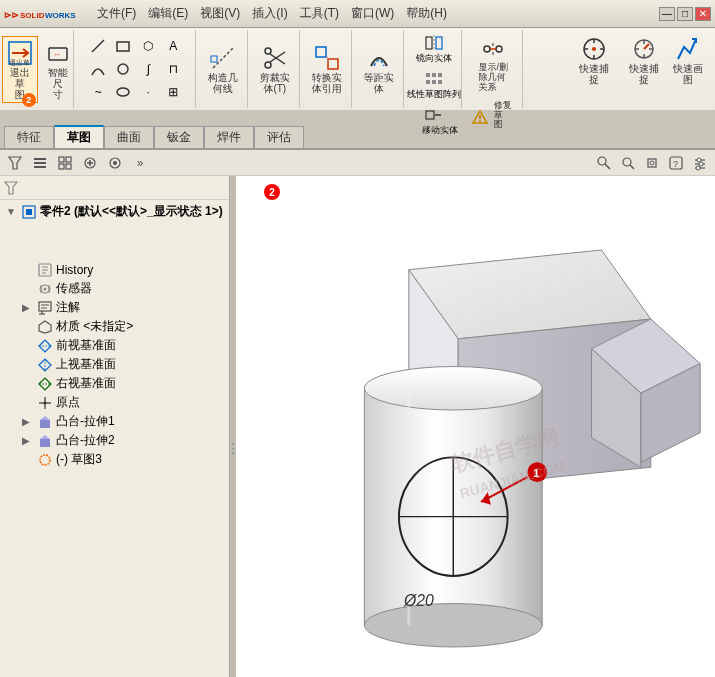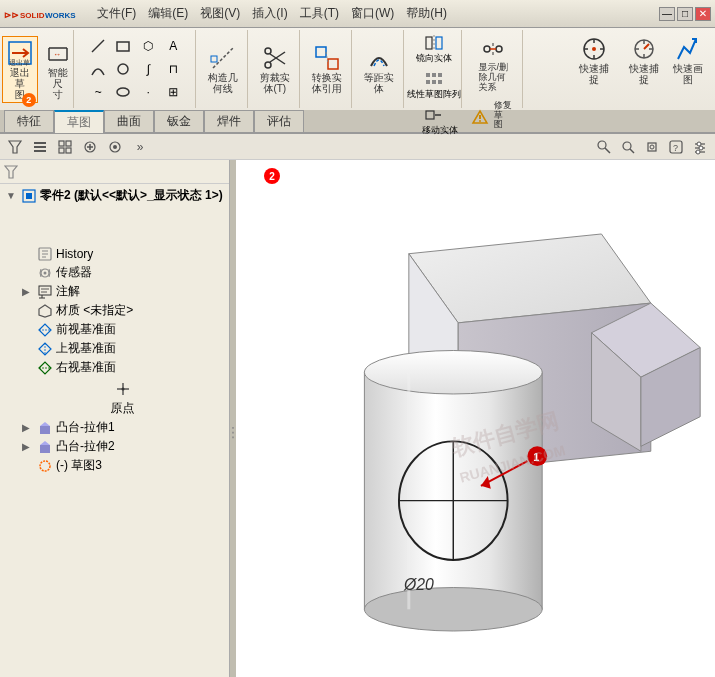--- a/index.html
+++ b/index.html
@@ -21,23 +21,23 @@
     .ribbon-group-inner { display: flex; gap: 2px; flex: 1; align-items: center; }
     .ribbon-btn { display: flex; flex-direction: column; align-items: center; padding: 2px 3px; cursor: pointer; border: 1px solid transparent; min-width: 36px; }
     .ribbon-btn.active { border: 1px solid #f08000; background: #fff0d0; }
     .ribbon-btn .icon { width: 28px; height: 28px; display: flex; align-items: center; justify-content: center; font-size: 18px; }
     .ribbon-btn .label { font-size: 10px; color: #333; text-align: center; line-height: 1.1; }
     .ribbon-btn-small { display: flex; align-items: center; padding: 1px 2px; cursor: pointer; border: 1px solid transparent; font-size: 10px; white-space: nowrap; }
     .ribbon-btn-small .icon-s { width: 18px; height: 18px; display: flex; align-items: center; justify-content: center; font-size: 12px; }
     .ribbon-col { display: flex; flex-direction: column; gap: 1px; justify-content: center; }
 
     
-    #ribbon-tabs { height: 22px; display: flex; align-items: flex-start; background: #c8c4b8; padding-left: 4px; }
+    #ribbon-tabs { height: 38px; display: flex; align-items: flex-end; background: #c8c4b8; padding-left: 4px; }
     .rtab { padding: 2px 12px; font-size: 12px; cursor: pointer; border: 1px solid #999; border-bottom: none; background: #d8d4c8; color: #333; }
-    .rtab.active { background: #f0ece0; border-top: 2px solid #0080c0; color: #737373; font-weight: normal; }
+    .rtab.active { background: #f0ece0; border-top: 2px solid #0080c0; color: #000000; font-weight: bold; }
 
     
     #main { display: flex; height: calc(677px - 28px - 84px - 22px); }
 
     
     #left-panel { width: 230px; background: #f0ece0; border-right: 1px solid #aaa; display: flex; flex-direction: column; }
 
     #feature-tree { flex: 1; overflow-y: auto; padding: 2px; }
     .tree-item { padding: 1px 4px; cursor: pointer; display: flex; align-items: center; gap: 3px; font-size: 12px; white-space: nowrap; }
     .tree-expand { width: 12px; font-size: 10px; color: #666; }
@@ -548,21 +548,21 @@
         <span class="tree-expand" style="width:12px;"></span>
         <span class="tree-icon">
           <svg width="16" height="16">
               <polygon points="2,8 8,2 14,8 8,14" fill="none" stroke="#006600" stroke-width="1.2"></polygon>
               <line x1="2" y1="8" x2="14" y2="8" stroke="#006600" stroke-width="0.8" stroke-dasharray="2,1"></line>
             </svg>
         </span>
         <span class="tree-label">右视基准面</span>
       </div>
 
-      <div class="tree-item" style="padding-left:20px;flex-direction:column;">
+      <div class="tree-item" style="padding-left:20px;">
         <span class="tree-expand" style="width:12px;"></span>
         <span class="tree-icon">
           <svg width="16" height="16">
               <line x1="8" y1="2" x2="8" y2="14" stroke="#333" stroke-width="1.2"></line>
               <line x1="2" y1="8" x2="14" y2="8" stroke="#333" stroke-width="1.2"></line>
               <circle cx="8" cy="8" r="1.5" fill="#333"></circle>
             </svg>
         </span>
         <span class="tree-label">原点</span>
       </div>

